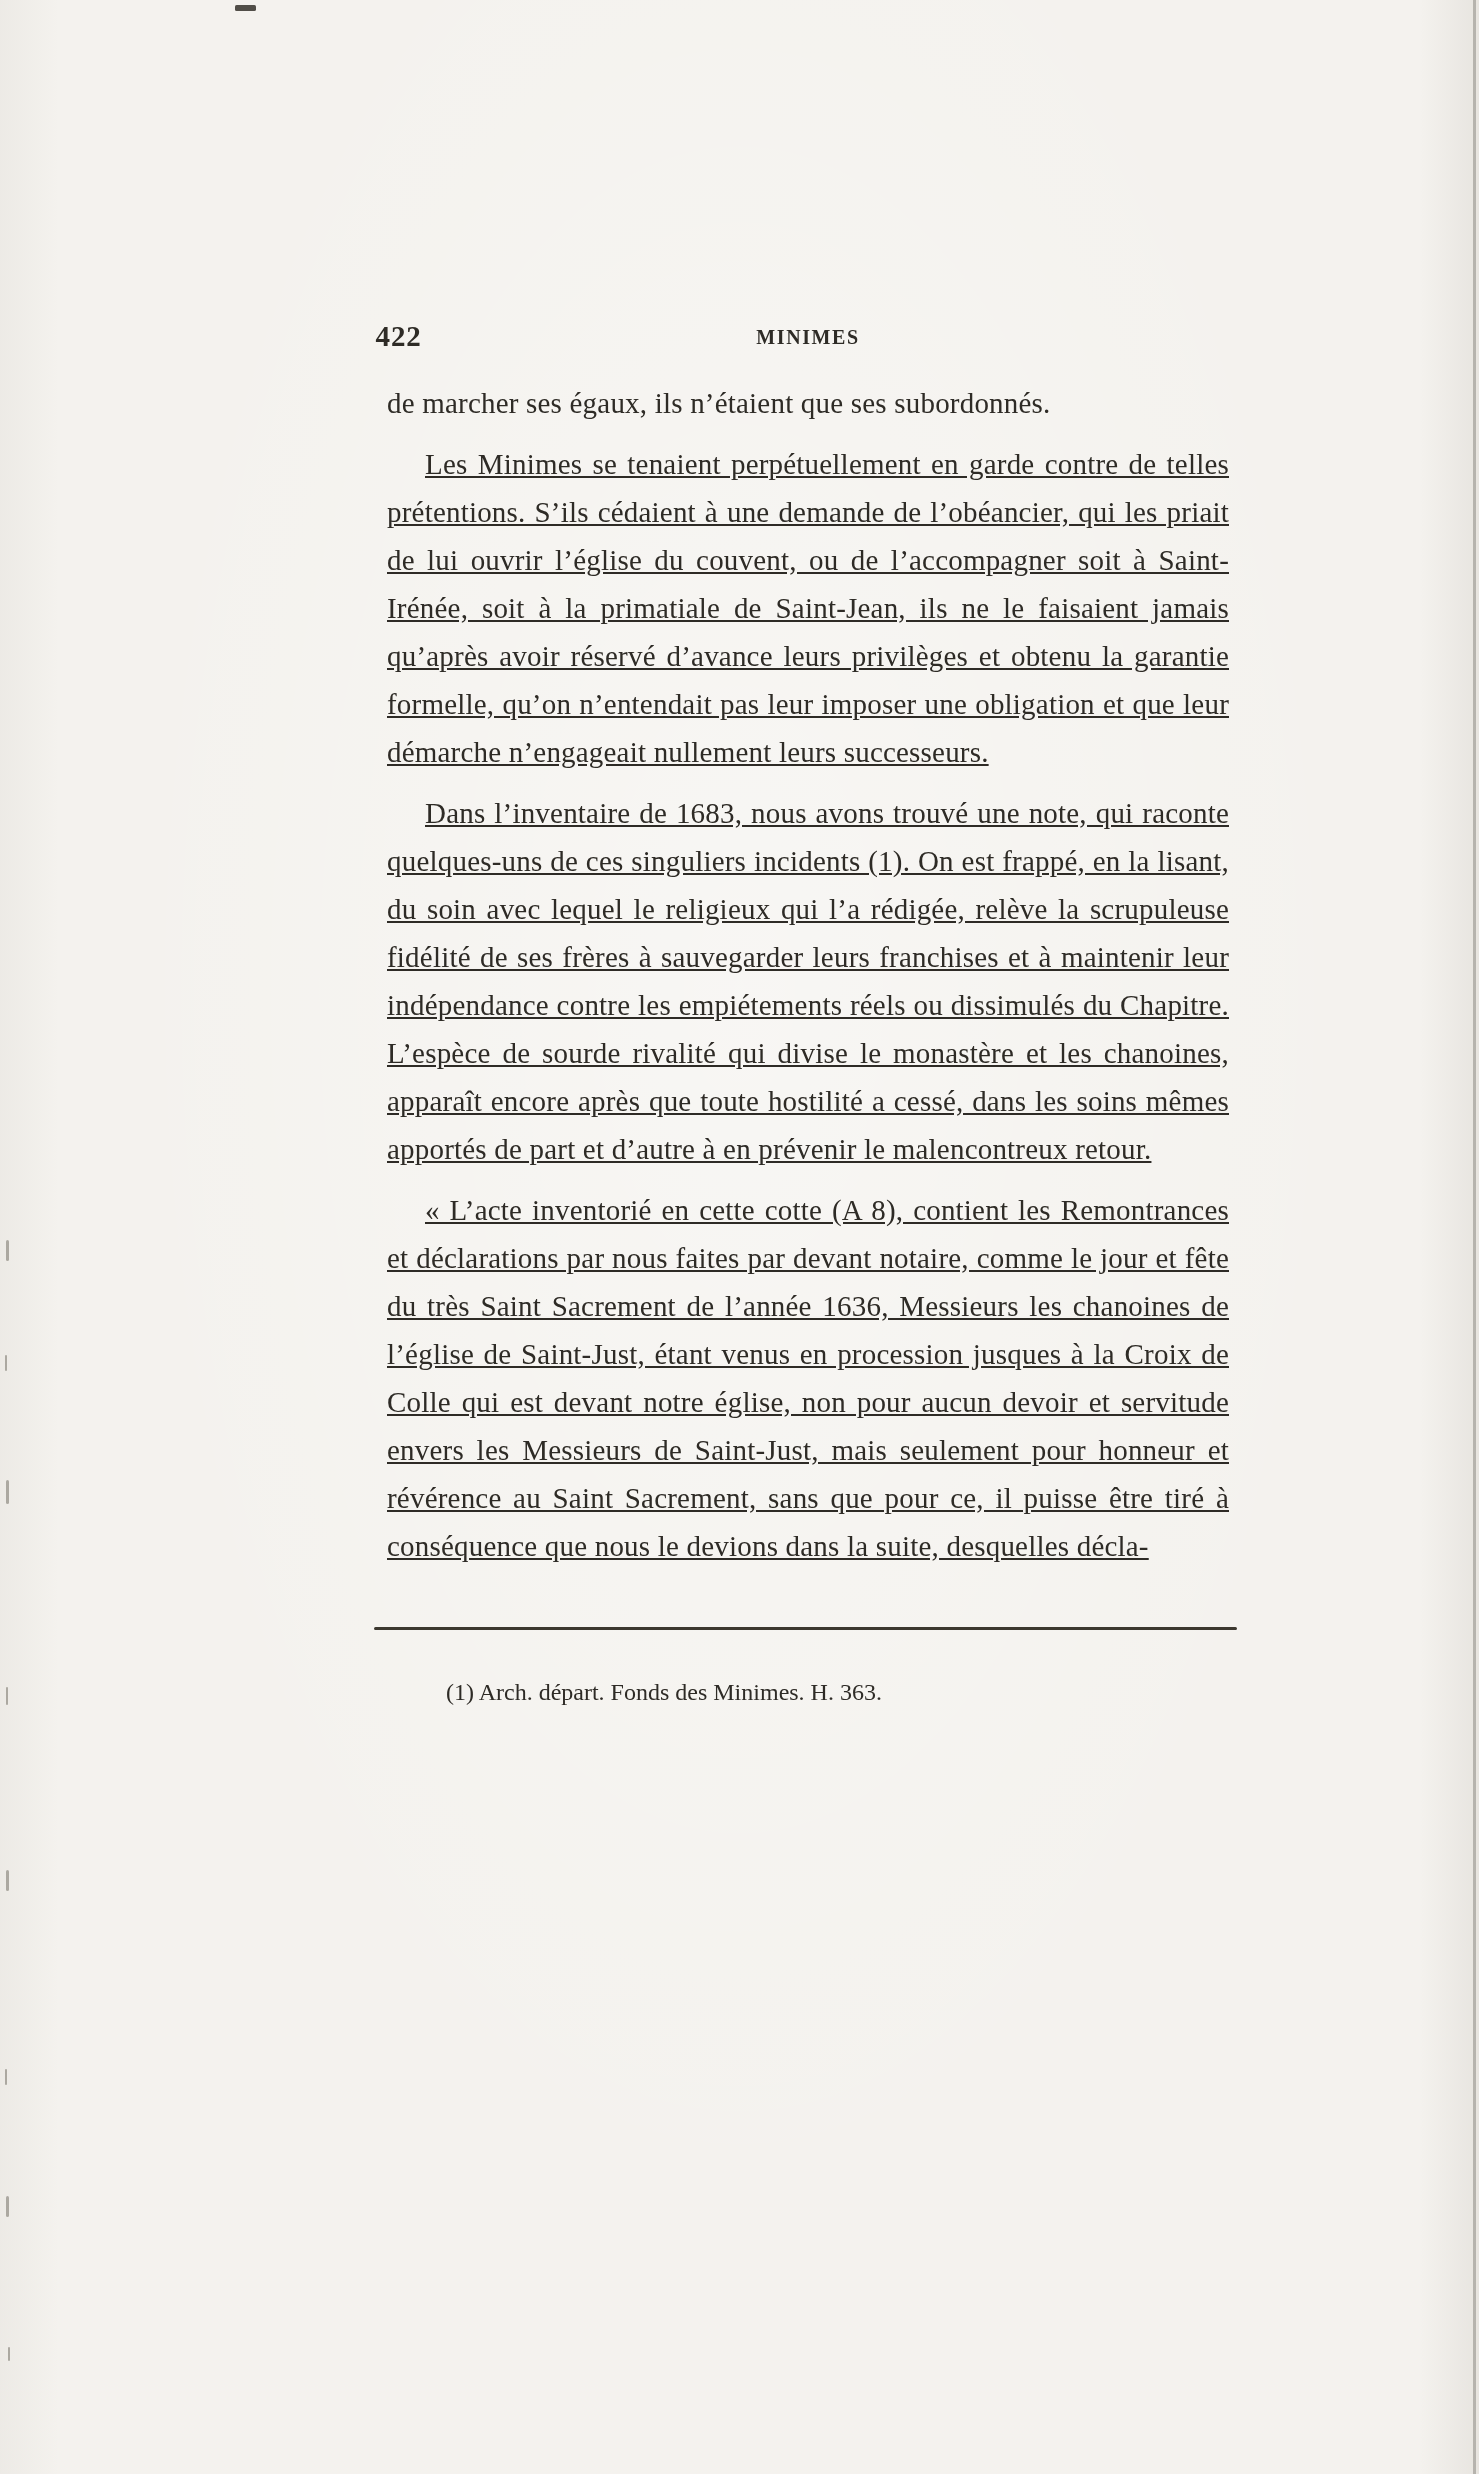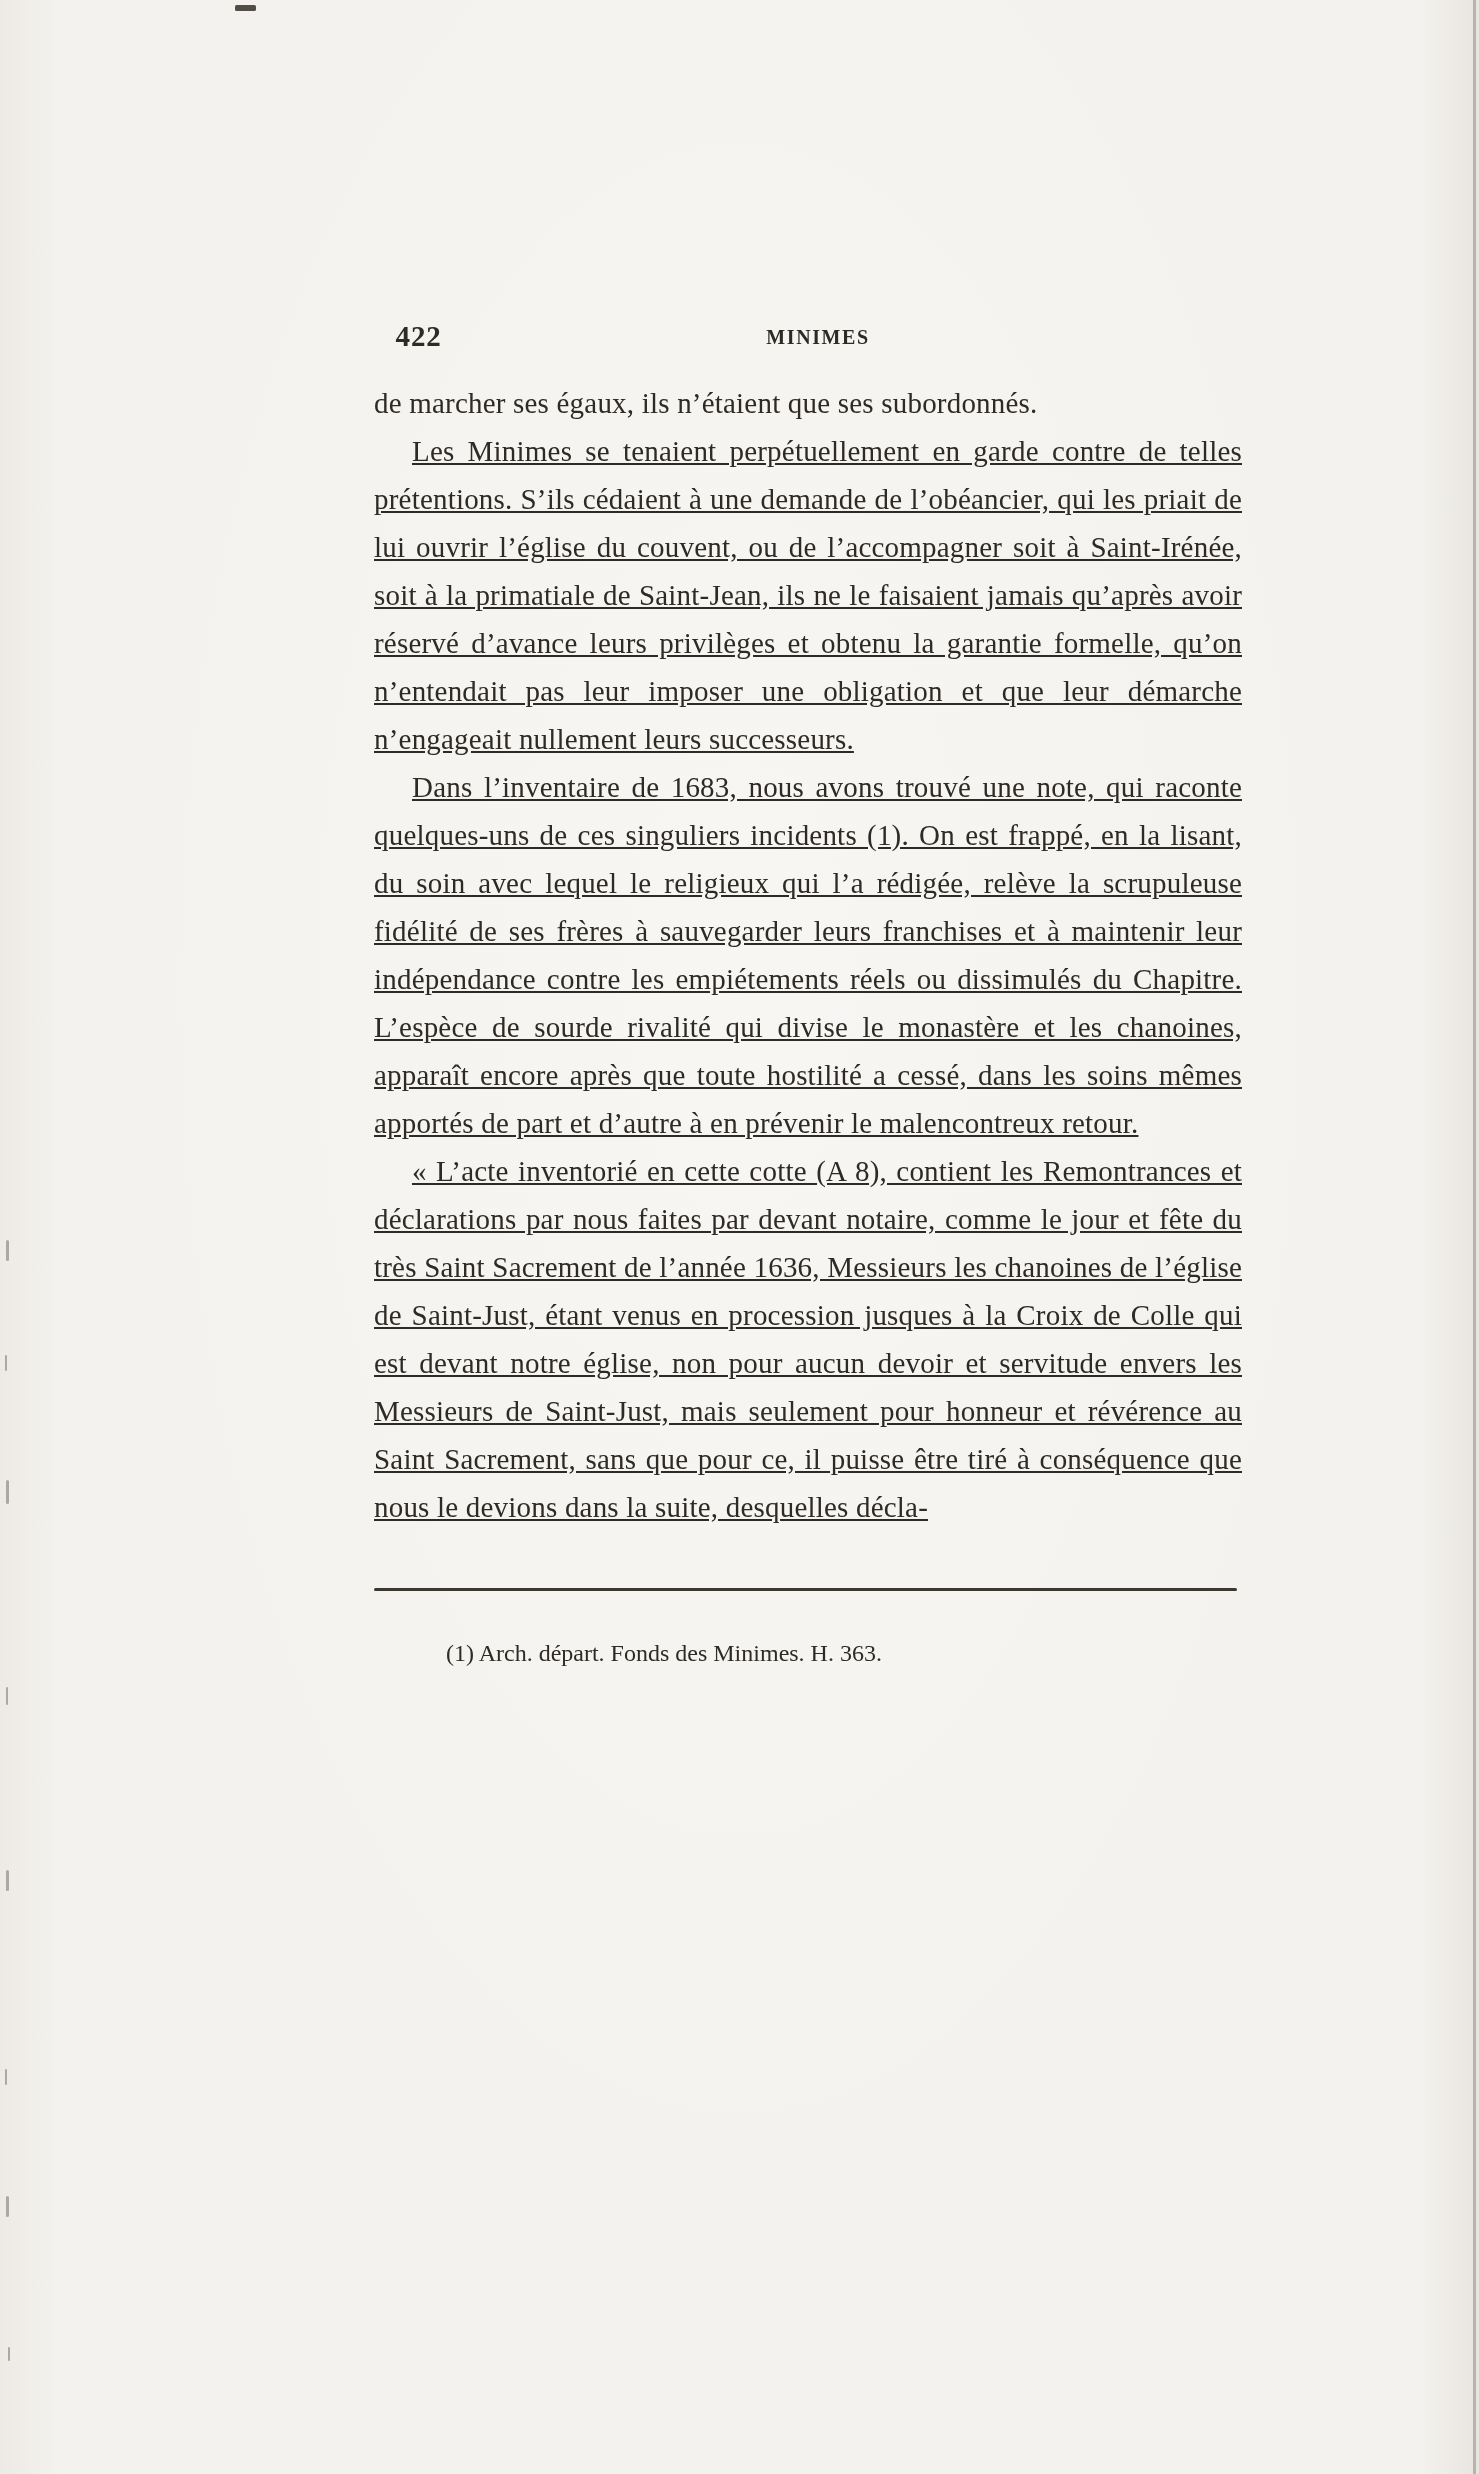--- a/index.html
+++ b/index.html
@@ -22,21 +22,20 @@
   .content {
     position: absolute;
     left: 374px;
     top: 320px;
     width: 868px;
   }
   .header {
     position: relative;
     height: 40px;
     margin-bottom: 19px;
-    margin-left: 20px;
   }
   .page-number {
     position: absolute;
     left: 1.6px;
     top: 0;
     font-size: 29px;
     font-weight: 700;
     letter-spacing: 0.8px;
   }
   .running-title {
@@ -46,21 +45,21 @@
     letter-spacing: 1.6px;
     padding-top: 6.4px;
   }
   .text-block {
     font-size: 29px;
     line-height: 48px;
     text-align: justify;
     letter-spacing: 0.2px;
   }
   .para {
-    margin: 0;
+    margin: 13px;
   }
   .para.indent {
     text-indent: 38px;
     text-decoration: underline;
   }
   .footnote-rule {
     margin: 57px 0 0 0;
     border: 0;
     border-top: 3.2px solid #3c382f;
     width: 863px;

